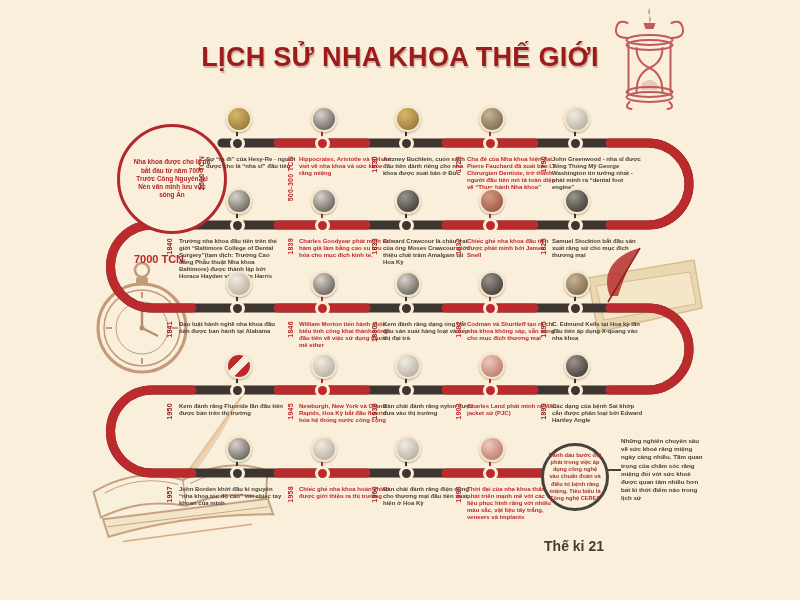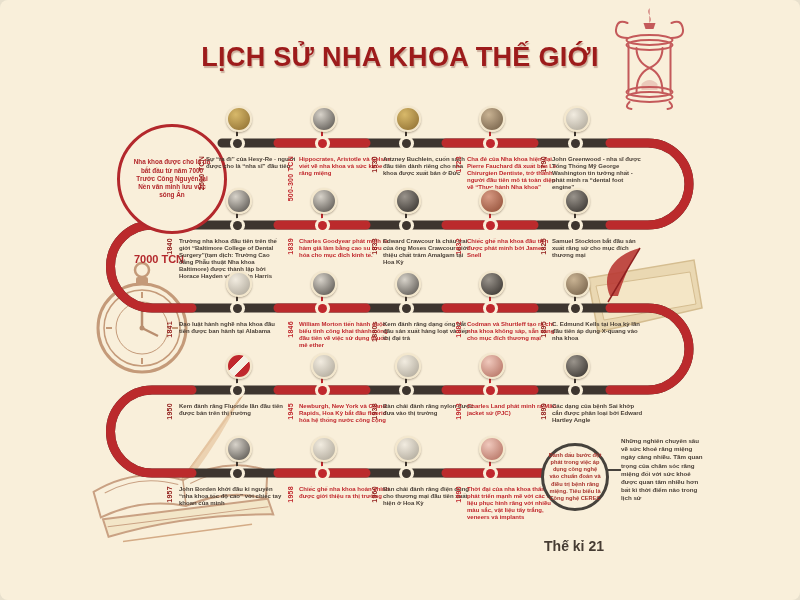--- a/index.html
+++ b/index.html
@@ -1,17 +1,17 @@
 <!DOCTYPE html>
 <html><head>
 <meta charset="utf-8">
 <style>
   html,body{margin:0;padding:0;background:#e8e0cd;}
   .stage{position:relative;width:800px;height:600px;background:#f9efda;overflow:hidden;
-         font-family:"Liberation Sans",sans-serif;border-radius:8px;}
+         font-family:"Liberation Sans",sans-serif;}
   
   .title{position:absolute;top:42px;left:0;width:100%;text-align:center;
          font-size:27px;font-weight:bold;color:#9d1b1b;letter-spacing:.3px;
          text-shadow:1px 2px 1px rgba(100,30,20,.30);z-index:7;}
   
   .tl{position:absolute;left:0;top:0;z-index:2;}
   
   .decor{position:absolute;z-index:1;}
   
   .node{position:absolute;width:9px;height:9px;border-radius:50%;background:#3d352f;

